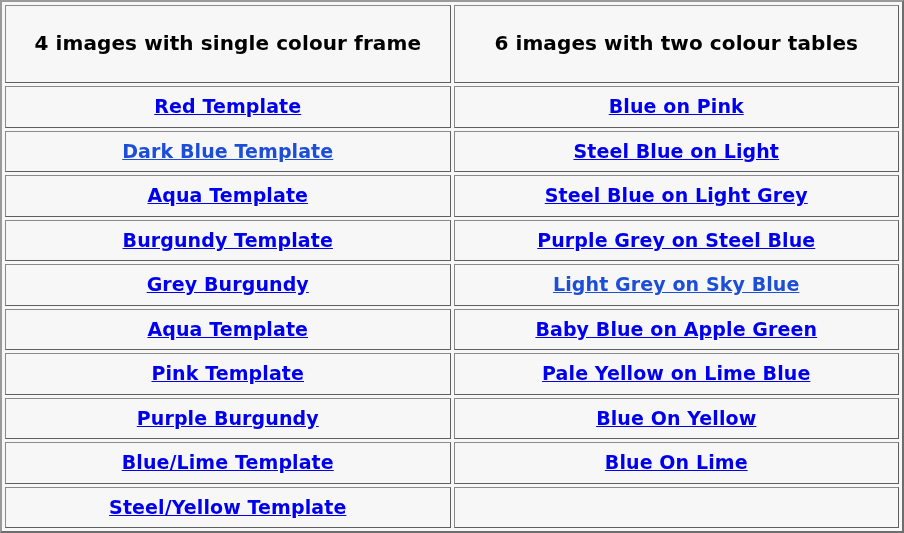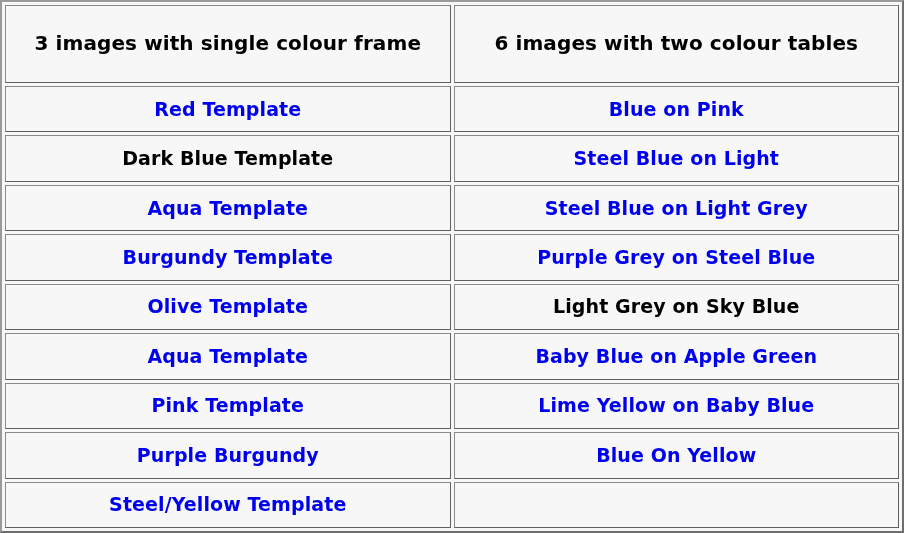--- a/index.html
+++ b/index.html
@@ -54,39 +54,40 @@
     letter-spacing: 0.1px;
   }
 
   table.link-table td {
     height: 41px;
   }
 
   .cell-link {
     font-size: 19px;
     font-weight: bold;
+    text-decoration: underline;
     cursor: pointer;
     letter-spacing: 0.1px;
     line-height: 1.1;
     display: inline-block;
   }
   .cell-link.unvisited { color: #0000ee; }
-  .cell-link.visited   { color: #000000; }
+  .cell-link.visited   { color: #1d4ed8; }
 
   .cell-empty { display: block; height: 100%; }
 </style>
 </head>
 <body>
 
 <div class="table-wrap">
   <table class="link-table">
     <thead>
       <tr>
         <th>
-          <span>3 images with single colour frame</span>
+          <span>4 images with single colour frame</span>
         </th>
         <th>
           <span>6 images with two colour tables</span>
         </th>
       </tr>
     </thead>
     <tbody id="table-body">
         <tr>
           <td><span class="cell-link unvisited">Red Template</span></td>
           <td><span class="cell-link unvisited">Blue on Pink</span></td>
@@ -97,34 +98,38 @@
         </tr>
         <tr>
           <td><span class="cell-link unvisited">Aqua Template</span></td>
           <td><span class="cell-link unvisited">Steel Blue on Light Grey</span></td>
         </tr>
         <tr>
           <td><span class="cell-link unvisited">Burgundy Template</span></td>
           <td><span class="cell-link unvisited">Purple Grey on Steel Blue</span></td>
         </tr>
         <tr>
-          <td><span class="cell-link unvisited">Olive Template</span></td>
+          <td><span class="cell-link unvisited">Grey Burgundy</span></td>
           <td><span class="cell-link visited">Light Grey on Sky Blue</span></td>
         </tr>
         <tr>
           <td><span class="cell-link unvisited">Aqua Template</span></td>
           <td><span class="cell-link unvisited">Baby Blue on Apple Green</span></td>
         </tr>
         <tr>
           <td><span class="cell-link unvisited">Pink Template</span></td>
-          <td><span class="cell-link unvisited">Lime Yellow on Baby Blue</span></td>
+          <td><span class="cell-link unvisited">Pale Yellow on Lime Blue</span></td>
         </tr>
         <tr>
           <td><span class="cell-link unvisited">Purple Burgundy</span></td>
           <td><span class="cell-link unvisited">Blue On Yellow</span></td>
+        </tr>
+        <tr>
+          <td><span class="cell-link unvisited">Blue/Lime Template</span></td>
+          <td><span class="cell-link unvisited">Blue On Lime</span></td>
         </tr>
         <tr>
           <td><span class="cell-link unvisited">Steel/Yellow Template</span></td>
           <td>
             <span class="cell-empty"></span>
           </td>
         </tr>
       </tbody>
   </table>
 </div>

